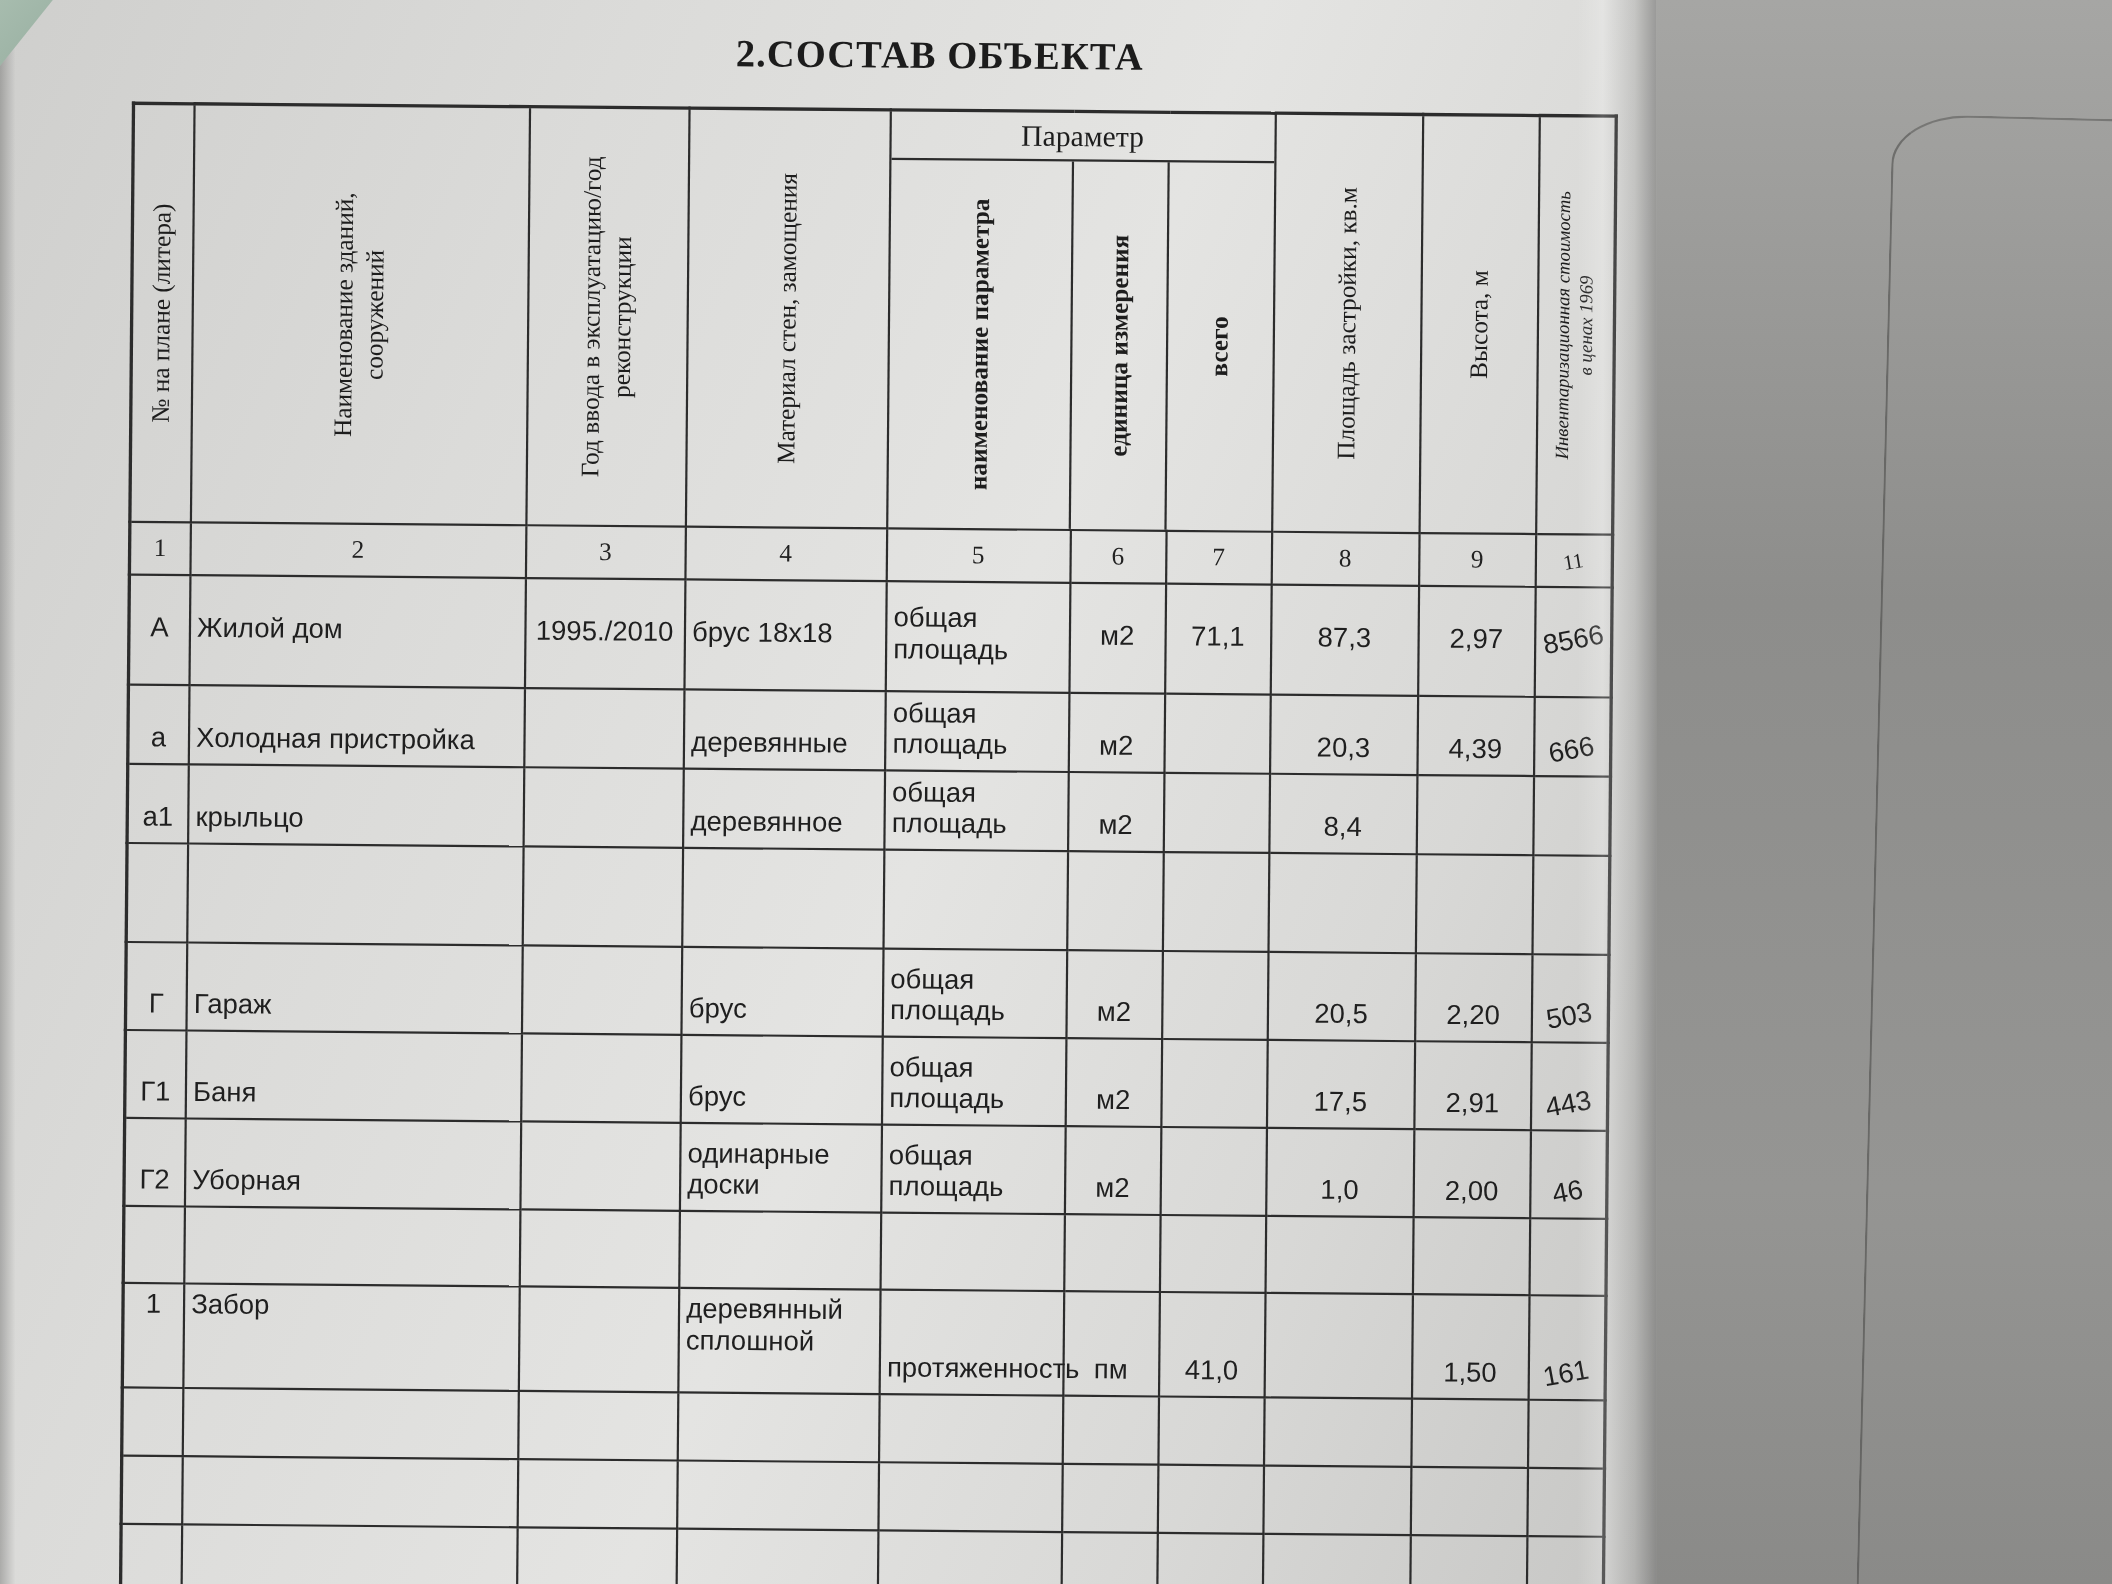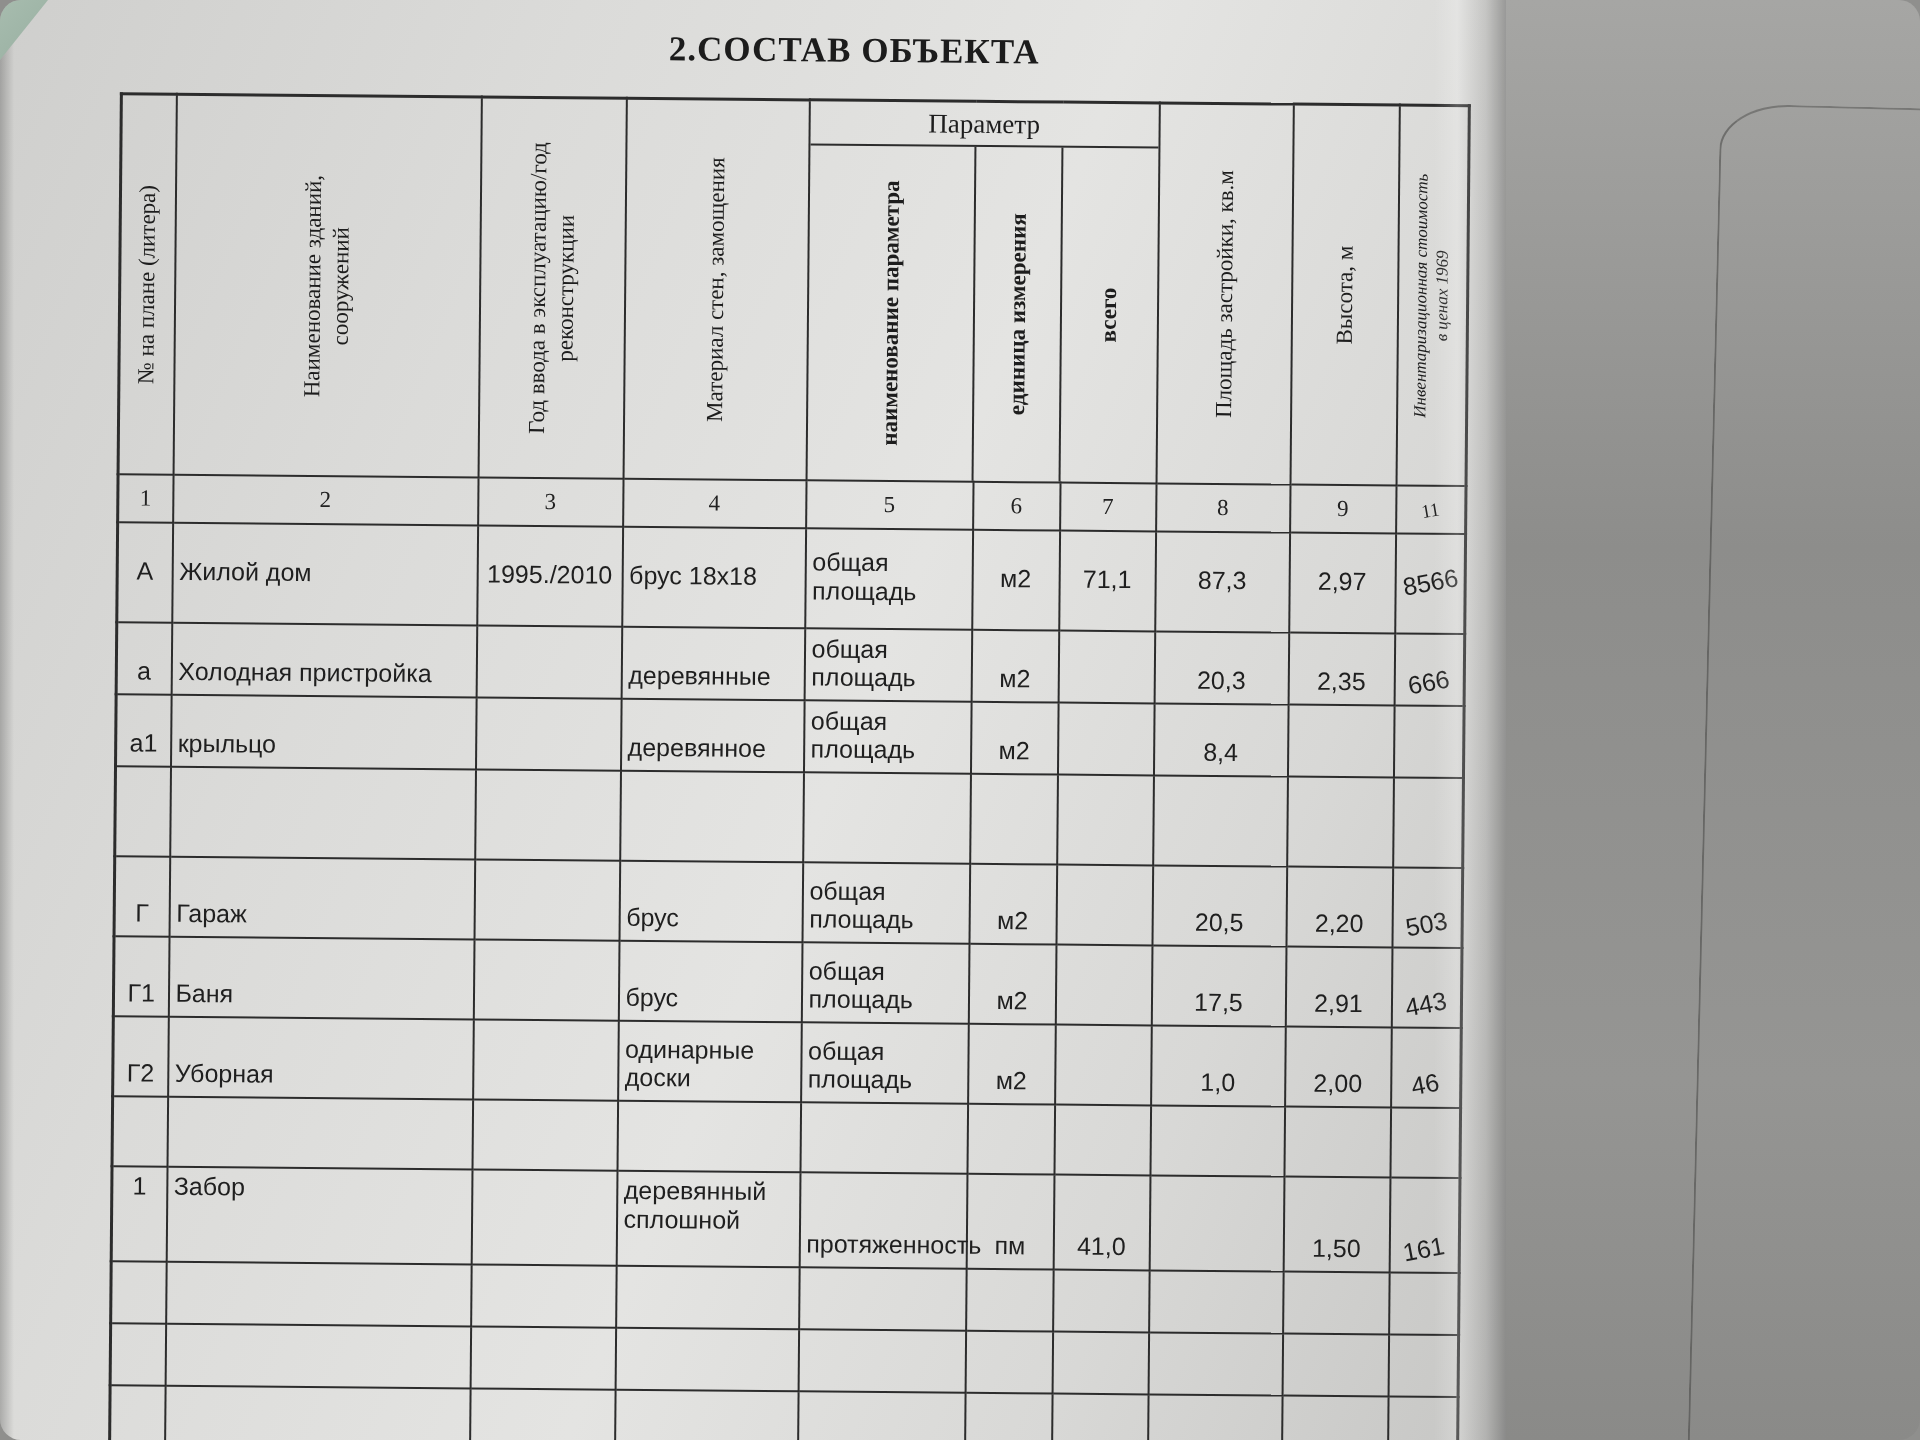--- a/index.html
+++ b/index.html
@@ -5,21 +5,20 @@
   html,body{margin:0;padding:0;}
   body{
     width:1920px;height:1440px;overflow:hidden;
     font-family:"Liberation Serif",serif;
     background:#8f8f8d;
   }
   .photo{
     position:relative;width:1920px;height:1440px;
     background:linear-gradient(180deg,#a6a6a4 0%,#8d8d8b 38%,#959593 75%,#8a8a88 100%);
     overflow:hidden;
-    border-radius:21px;
   }
   
   .teal-corner{
     position:absolute;left:0;top:0;width:110px;height:95px;
     background:linear-gradient(135deg,#a7bcae 0%,#93ab9d 70%,#86a090 100%);
   }
   
   .backsheet{
     position:absolute;left:1702px;top:108px;width:400px;height:1500px;
     border-left:2px solid rgba(70,70,68,0.55);
@@ -194,21 +193,21 @@
           </tr>
           <tr class="data rh72">
             <td class="c-lit">а</td>
             <td class="c-name">Холодная пристройка</td>
             <td class="c-year"></td>
             <td class="c-mat">деревянные</td>
             <td class="c-par">общая площадь</td>
             <td class="c-unit">м2</td>
             <td class="c-tot"></td>
             <td class="c-area">20,3</td>
-            <td class="c-ht">2,35</td>
+            <td class="c-ht">4,39</td>
             <td class="c-inv"><span class="tiltv">666</span></td>
           </tr>
           <tr class="data rh72">
             <td class="c-lit">а1</td>
             <td class="c-name">крыльцо</td>
             <td class="c-year"></td>
             <td class="c-mat">деревянное</td>
             <td class="c-par">общая площадь</td>
             <td class="c-unit">м2</td>
             <td class="c-tot"></td>

